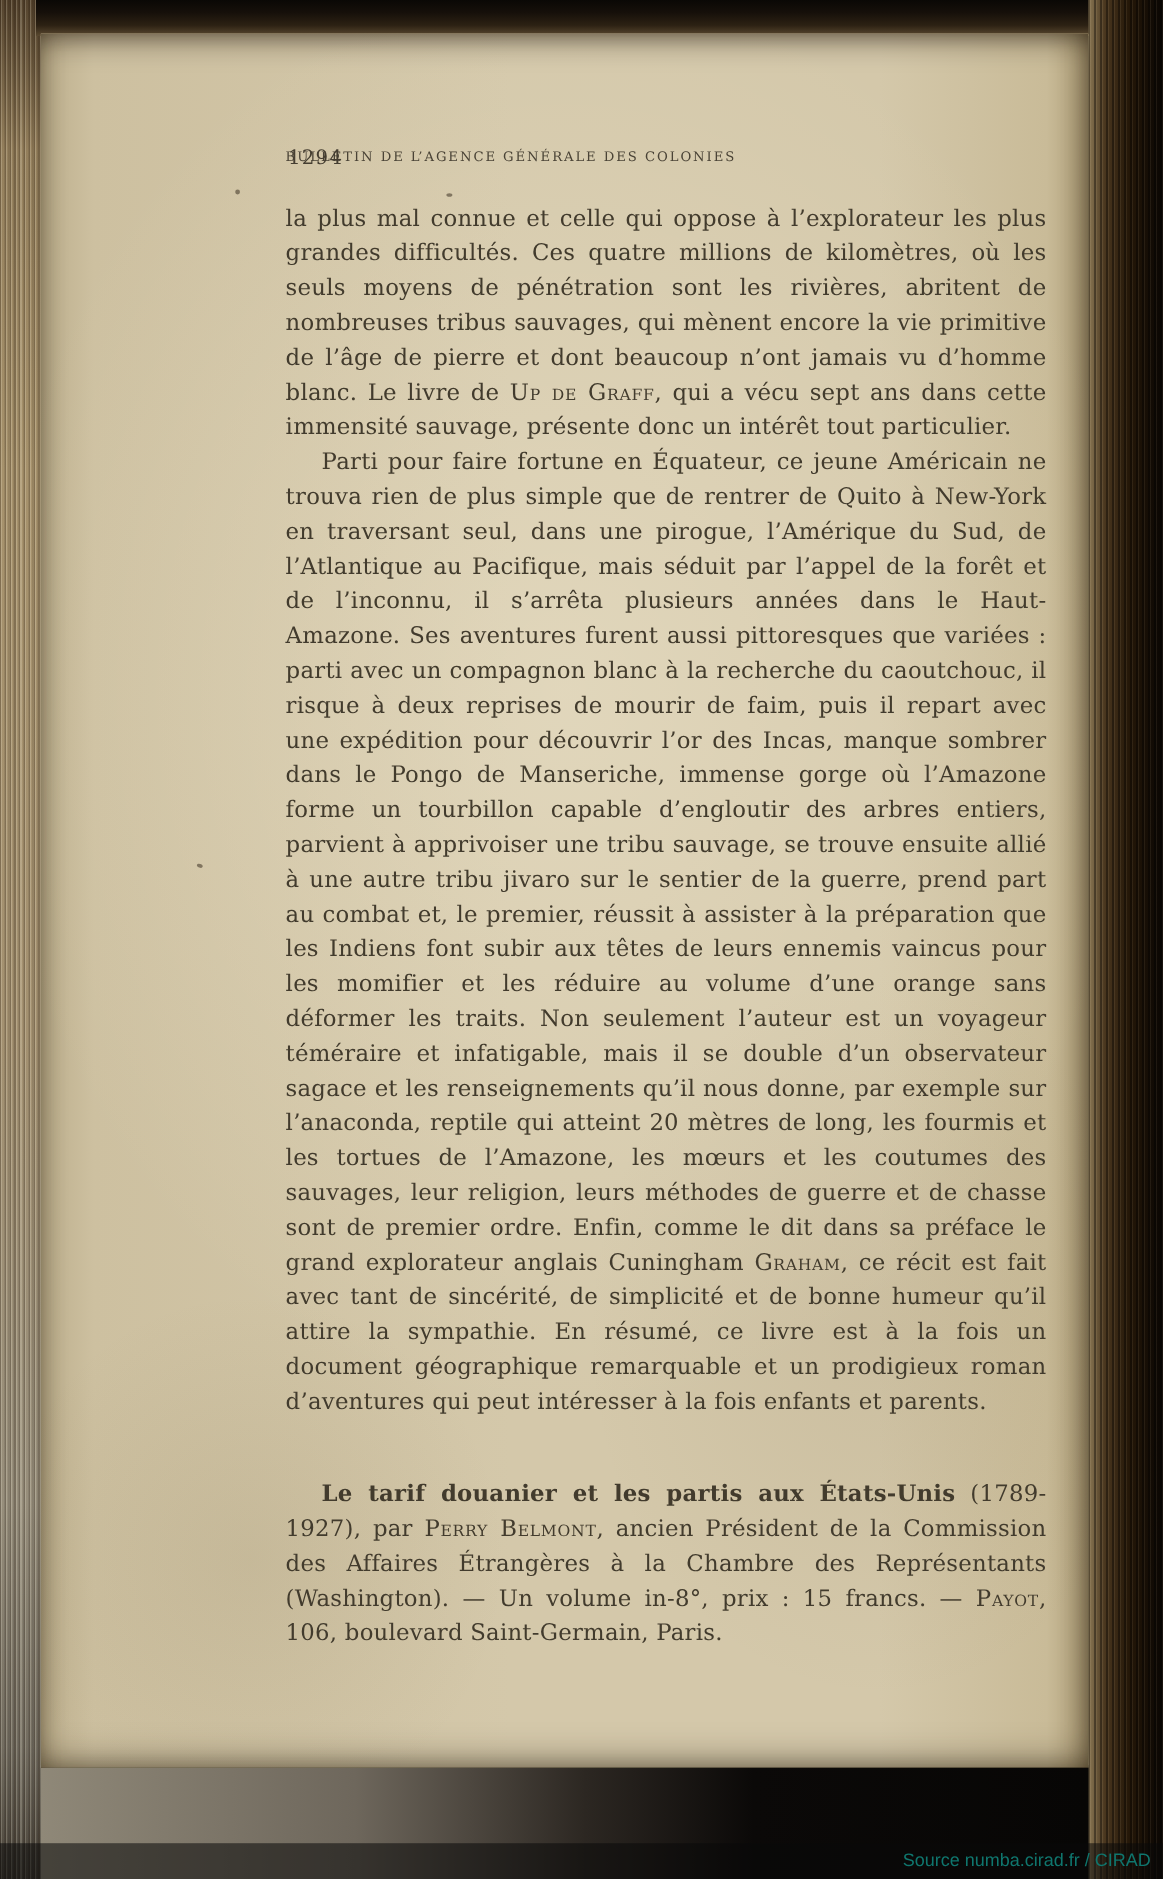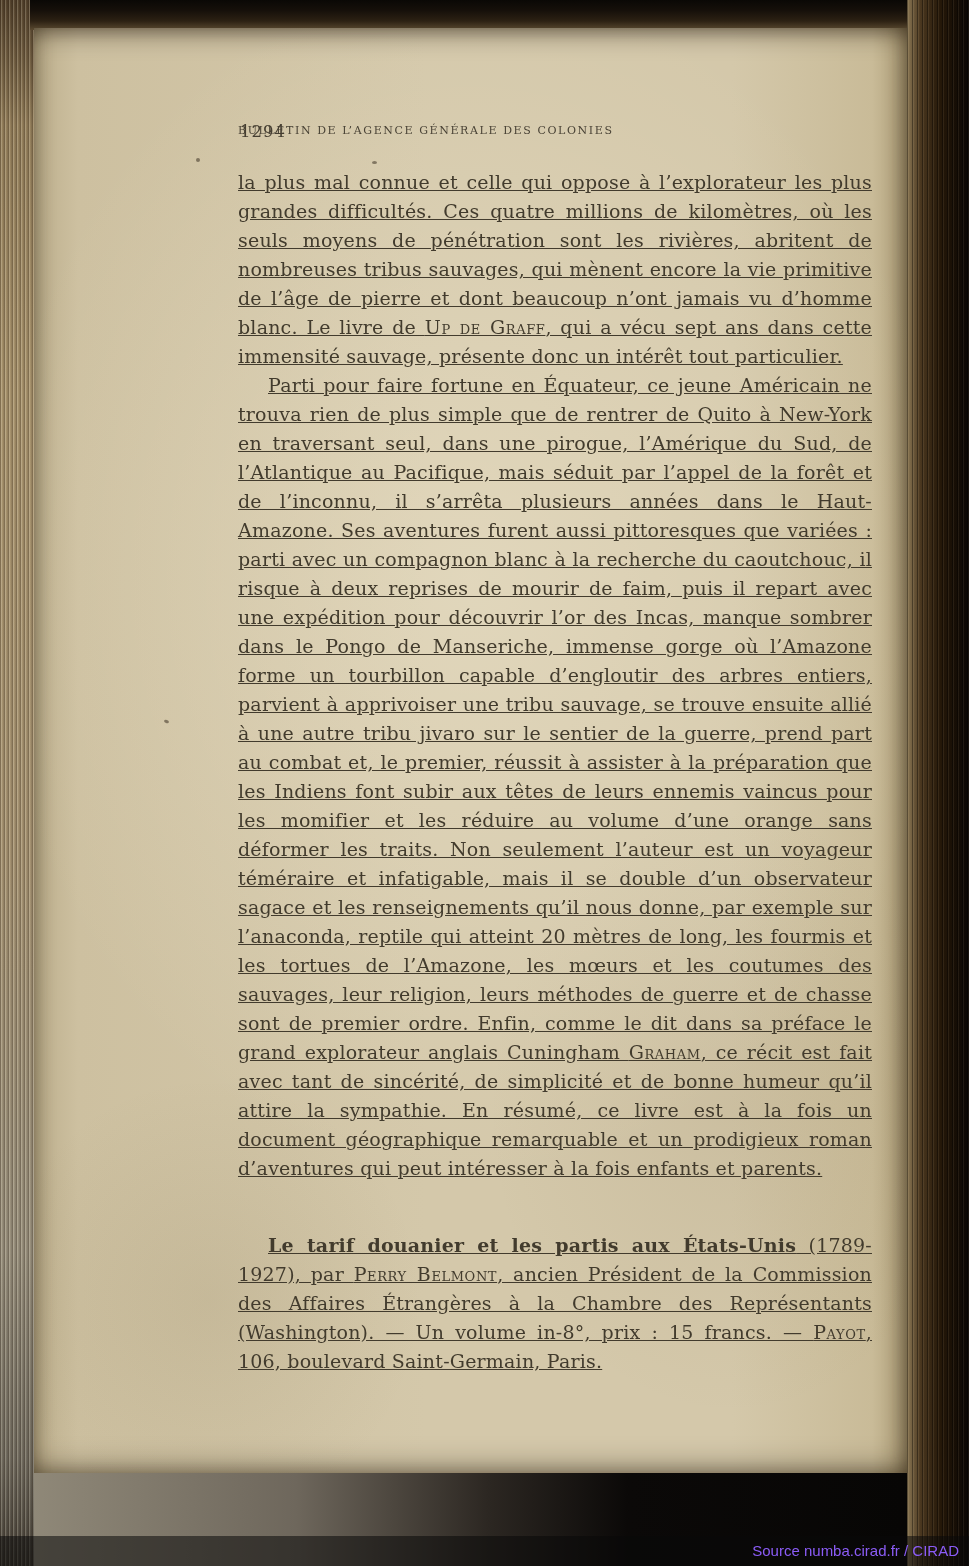--- a/index.html
+++ b/index.html
@@ -78,41 +78,41 @@
   .runhead {
     display: block; white-space: nowrap;
     font-size: 11px; letter-spacing: 1.6px; padding-top: 4px;
   }
 
   .bodytext {
     font-size: 19px; line-height: 29px;
     text-align: justify; color: #423b2d;
     letter-spacing: 0.2px;
   }
-  .para { margin: 0; text-decoration: underline; }
+  .para { margin: 0; }
   .para.indent { text-indent: 30px; }
   .para.gap { margin-top: 48px; }
 
   .smallcaps { font-variant: small-caps; letter-spacing: 0.6px; }
   .bold { font-weight: bold; }
 
   
   .speck {
     position: absolute; width: 4px; height: 4px; border-radius: 50%;
     background: rgba(60,50,35,0.55);
   }
   .speck.s1 { left: 162px; top: 130px; }
   .speck.s2 { left: 338px; top: 133px; width: 5px; height: 3px; }
   .speck.s3 { left: 130px; top: 692px; width: 5px; height: 3px; transform: rotate(20deg); }
 
   
   .watermark {
     position: absolute; left: 0; right: 0; bottom: 0; height: 30px;
     background: rgba(10,10,10,0.55);
-    color: #8b5cf6;
+    color: #0f766e;
     font-family: "Liberation Sans", sans-serif;
     font-size: 15px; line-height: 30px;
     text-align: right; padding-right: 10px; box-sizing: border-box;
   }
 </style>
 </head>
 <body>
 
 <div class="scene">
 

